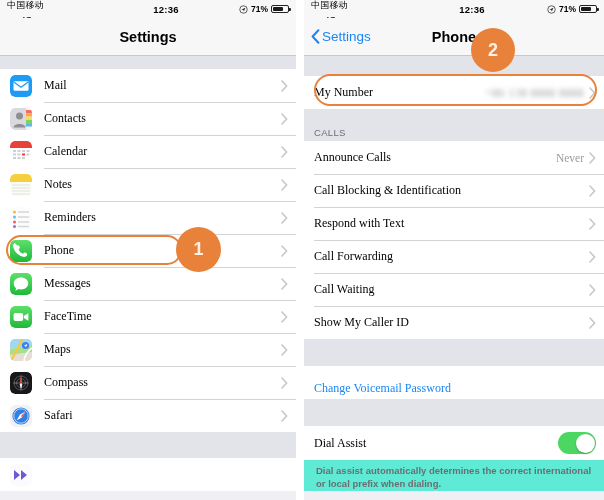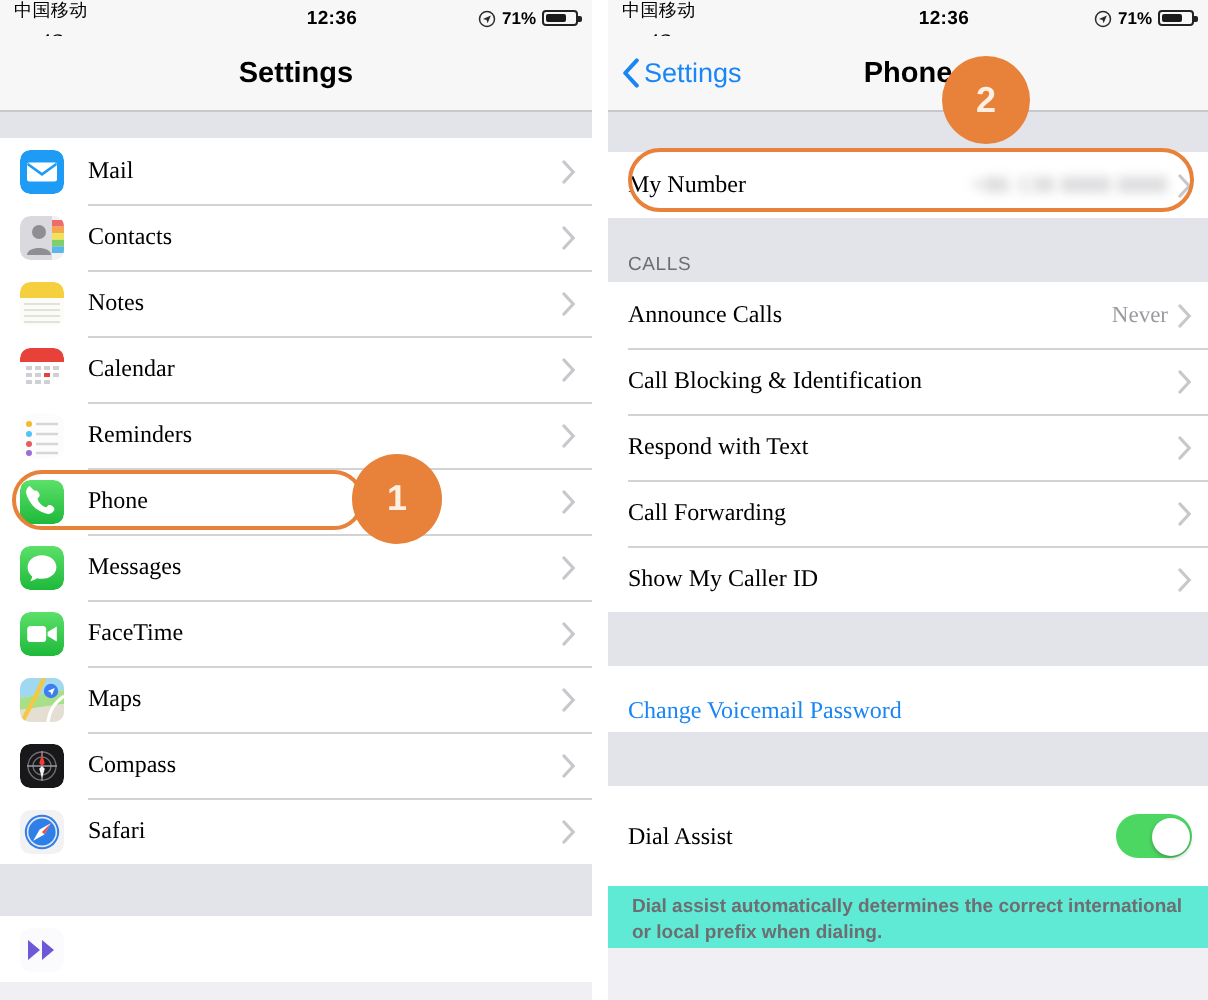--- a/index.html
+++ b/index.html
@@ -184,41 +184,20 @@
               <rect x="16" y="2" width="6" height="3.3" fill="#f06b6b"></rect>
               <rect x="16" y="5.3" width="6" height="3.3" fill="#f5a84b"></rect>
               <rect x="16" y="8.6" width="6" height="3.3" fill="#f2e15a"></rect>
               <rect x="16" y="11.9" width="6" height="3.3" fill="#7fd06a"></rect>
               <rect x="16" y="15.2" width="6" height="3.3" fill="#5ab7e8"></rect>
               <circle cx="9.5" cy="8" r="3.5" fill="#8e8e93"></circle>
               <path d="M3.5 19.5 C3.5 14.8 15.5 14.8 15.5 19.5 Z" fill="#8e8e93"></path>
             </svg>
         </span>
         <span class="row-label">Contacts</span>
-        <span class="chev">
-            <svg width="7" height="12" viewBox="0 0 7 12">
-              <path d="M1 1 L5.6 6 L1 11" fill="none" stroke="#c7c7cc" stroke-width="1.6" stroke-linecap="round"></path>
-            </svg>
-          </span>
-      </div>
-
-      <div class="row">
-        <span class="row-icon">
-          <svg class="ic" viewBox="0 0 22 22">
-              <rect width="22" height="22" rx="5" fill="#fbfbf7"></rect>
-              <path d="M0 5 A5 5 0 0 1 5 0 L17 0 A5 5 0 0 1 22 5 L22 8 L0 8 Z" fill="#f5cf3d"></path>
-              <g stroke="#e2e2da" stroke-width="1">
-                <line x1="2" y1="11" x2="20" y2="11"></line>
-                <line x1="2" y1="14" x2="20" y2="14"></line>
-                <line x1="2" y1="17" x2="20" y2="17"></line>
-                <line x1="2" y1="20" x2="20" y2="20"></line>
-              </g>
-            </svg>
-        </span>
-        <span class="row-label">Notes</span>
         <span class="chev">
             <svg width="7" height="12" viewBox="0 0 7 12">
               <path d="M1 1 L5.6 6 L1 11" fill="none" stroke="#c7c7cc" stroke-width="1.6" stroke-linecap="round"></path>
             </svg>
           </span>
       </div>
 
       <div class="row">
         <span class="row-icon">
           <svg class="ic" viewBox="0 0 22 22">
@@ -243,20 +222,41 @@
         <span class="chev">
             <svg width="7" height="12" viewBox="0 0 7 12">
               <path d="M1 1 L5.6 6 L1 11" fill="none" stroke="#c7c7cc" stroke-width="1.6" stroke-linecap="round"></path>
             </svg>
           </span>
       </div>
 
       <div class="row">
         <span class="row-icon">
           <svg class="ic" viewBox="0 0 22 22">
+              <rect width="22" height="22" rx="5" fill="#fbfbf7"></rect>
+              <path d="M0 5 A5 5 0 0 1 5 0 L17 0 A5 5 0 0 1 22 5 L22 8 L0 8 Z" fill="#f5cf3d"></path>
+              <g stroke="#e2e2da" stroke-width="1">
+                <line x1="2" y1="11" x2="20" y2="11"></line>
+                <line x1="2" y1="14" x2="20" y2="14"></line>
+                <line x1="2" y1="17" x2="20" y2="17"></line>
+                <line x1="2" y1="20" x2="20" y2="20"></line>
+              </g>
+            </svg>
+        </span>
+        <span class="row-label">Notes</span>
+        <span class="chev">
+            <svg width="7" height="12" viewBox="0 0 7 12">
+              <path d="M1 1 L5.6 6 L1 11" fill="none" stroke="#c7c7cc" stroke-width="1.6" stroke-linecap="round"></path>
+            </svg>
+          </span>
+      </div>
+
+      <div class="row">
+        <span class="row-icon">
+          <svg class="ic" viewBox="0 0 22 22">
               <rect width="22" height="22" rx="5" fill="#fcfcfc"></rect>
               <circle cx="4.5" cy="5" r="1.5" fill="#f5b92e"></circle>
               <circle cx="4.5" cy="10" r="1.5" fill="#4fc4f6"></circle>
               <circle cx="4.5" cy="15" r="1.5" fill="#ea5c5c"></circle>
               <circle cx="4.5" cy="19.5" r="1.5" fill="#9a6ed8"></circle>
               <g stroke="#d6d6d9" stroke-width="1.3">
                 <line x1="8" y1="5" x2="19" y2="5"></line>
                 <line x1="8" y1="10" x2="19" y2="10"></line>
                 <line x1="8" y1="15" x2="19" y2="15"></line>
                 <line x1="8" y1="19.5" x2="19" y2="19.5"></line>
@@ -503,41 +503,49 @@
       </div>
       <div class="row row-plain">
         <span class="row-label">Call Forwarding</span>
         <span class="chev">
             <svg width="7" height="12" viewBox="0 0 7 12">
               <path d="M1 1 L5.6 6 L1 11" fill="none" stroke="#c7c7cc" stroke-width="1.6" stroke-linecap="round"></path>
             </svg>
           </span>
       </div>
       <div class="row row-plain">
+        <span class="row-label">Call Waiting</span>
+        <span class="chev">
+            <svg width="7" height="12" viewBox="0 0 7 12">
+              <path d="M1 1 L5.6 6 L1 11" fill="none" stroke="#c7c7cc" stroke-width="1.6" stroke-linecap="round"></path>
+            </svg>
+          </span>
+      </div>
+      <div class="row row-plain">
         <span class="row-label">Show My Caller ID</span>
         <span class="chev">
             <svg width="7" height="12" viewBox="0 0 7 12">
               <path d="M1 1 L5.6 6 L1 11" fill="none" stroke="#c7c7cc" stroke-width="1.6" stroke-linecap="round"></path>
             </svg>
           </span>
       </div>
     </div>
 
     <div class="group-gap" style="height:27px"></div>
 
     <div>
       <div class="row row-plain link-row">
         <span class="row-label">Change Voicemail Password</span>
       </div>
     </div>
 
     <div class="group-gap" style="height:27px"></div>
 
     <div>
-      <div class="row row-plain" style="height:50px">
+      <div class="row row-plain" style="height:34px">
         <span class="row-label">Dial Assist</span>
         <span class="toggle">
             <span class="knob"></span>
           </span>
       </div>
     </div>
 
     <div class="footer-note">Dial assist automatically determines the correct international or local prefix when dialing.</div>
 
     <div class="ring" style="left:10px; top:74px; width:283px; height:32px; border-radius:18px;"></div>

